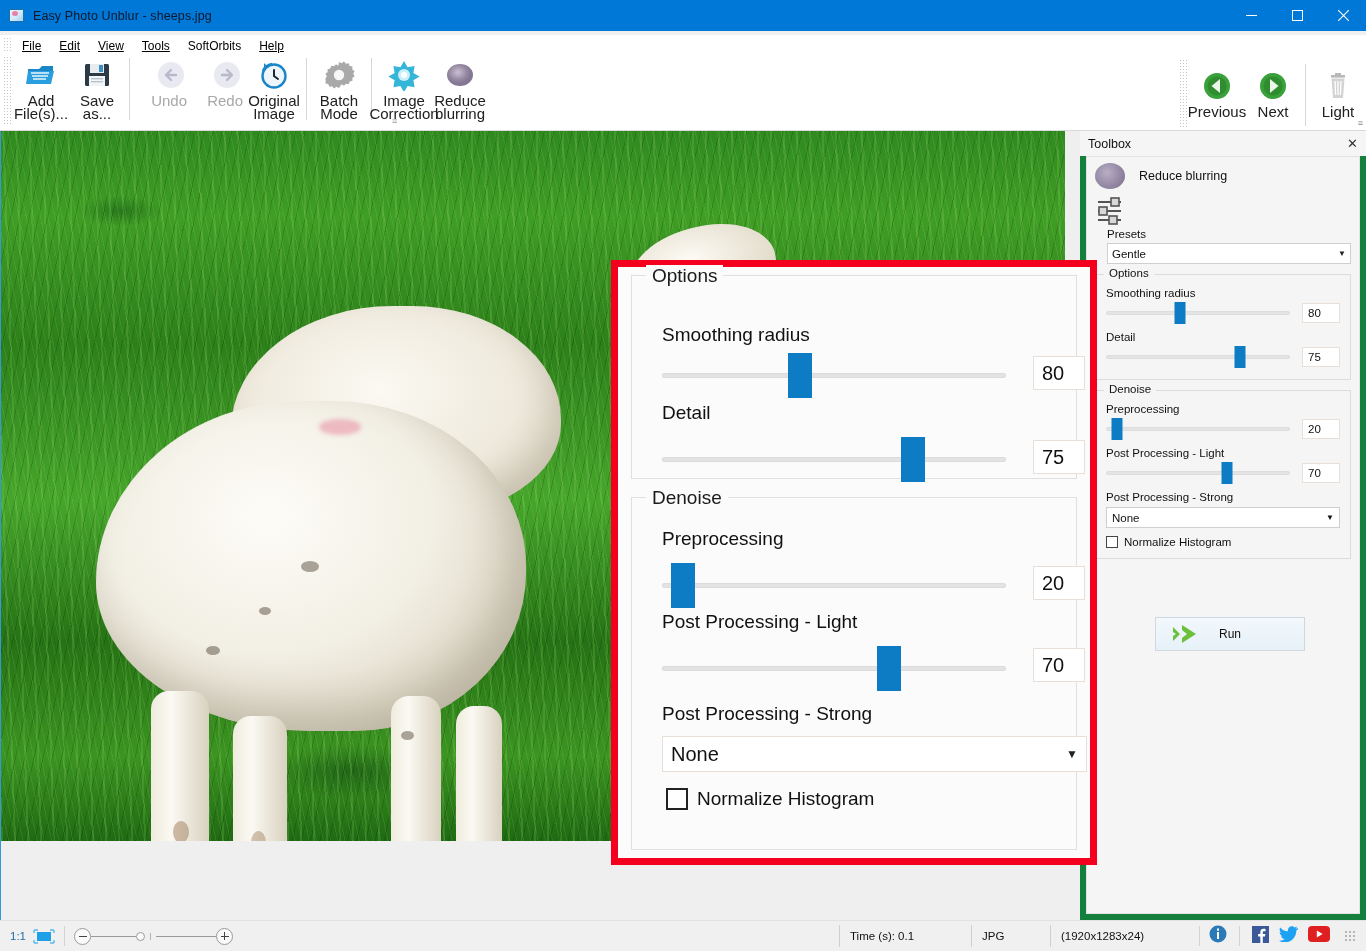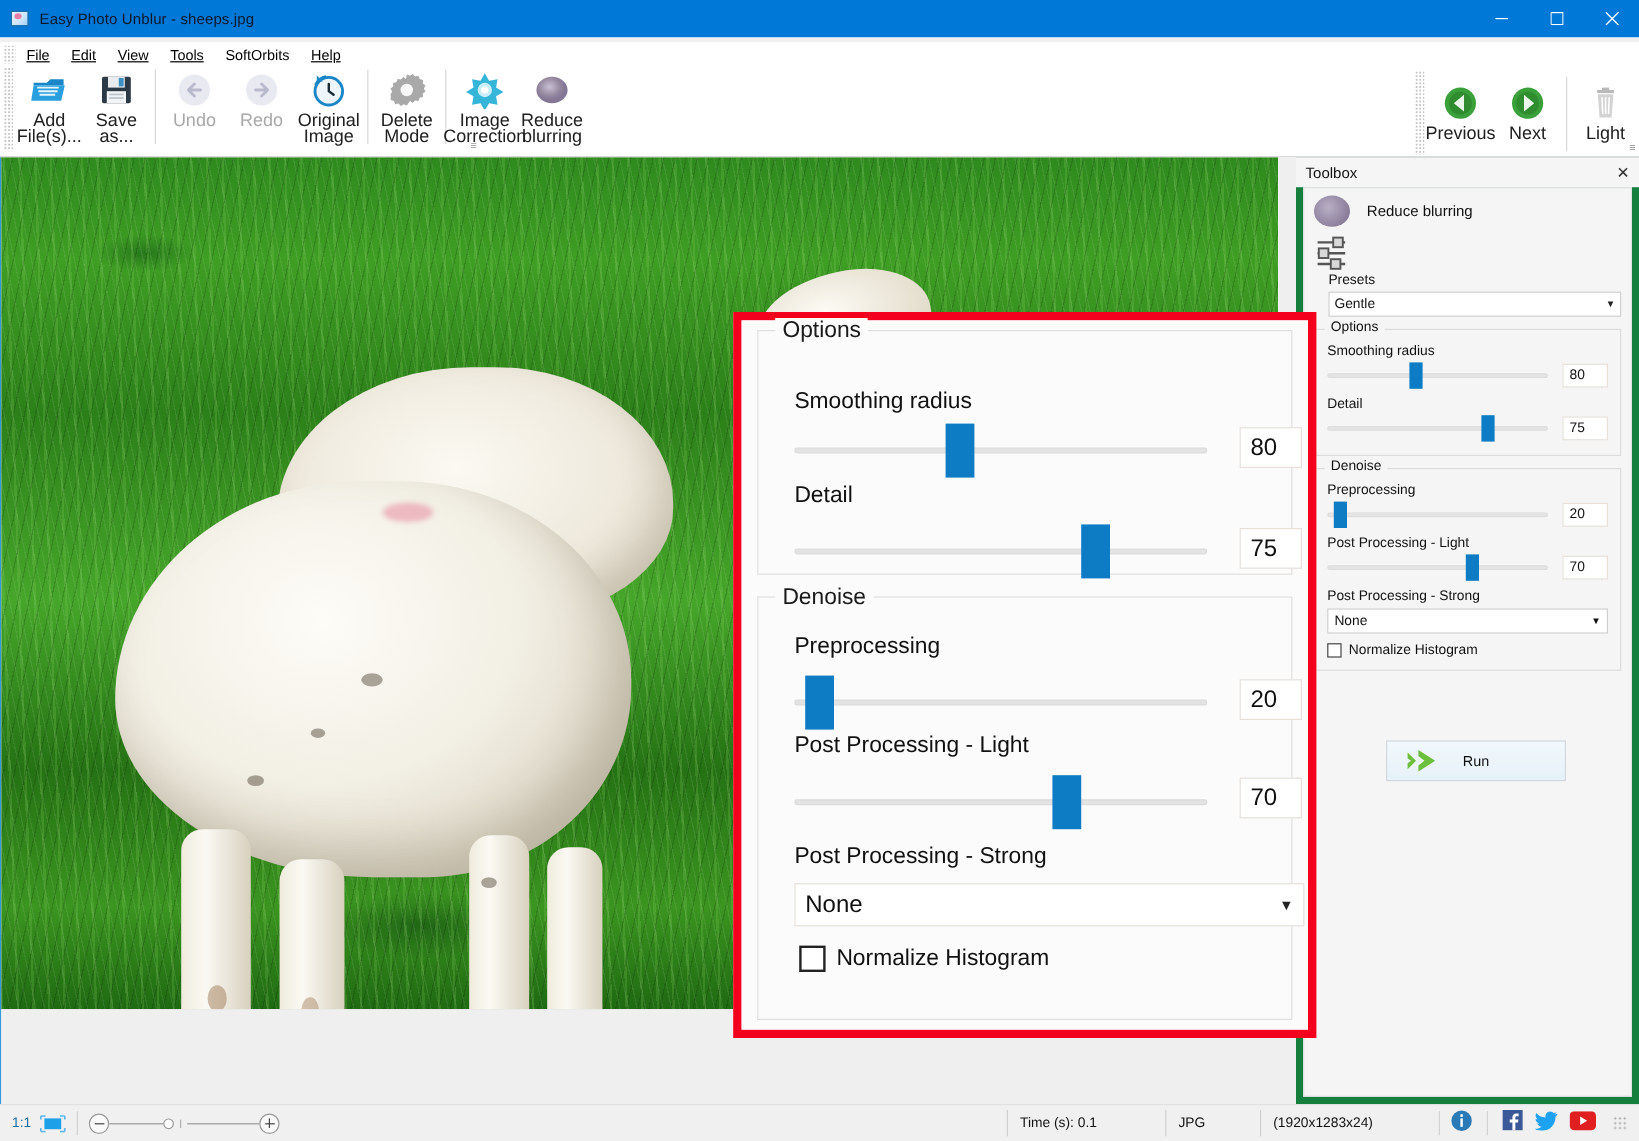--- a/index.html
+++ b/index.html
@@ -69,21 +69,21 @@
   }
   .tb-group { display: flex; align-items: flex-start; height: 76px; }
   .tb-sep {
     width: 1px; height: 62px; background: #d8d8d8; margin: 5px 4px 0 4px;
   }
   .tb-btn {
     width: 56px; min-width: 46px; padding: 5px 2px 2px 2px; display: flex;
     flex-direction: column; align-items: center; cursor: default;
     border: 1px solid transparent; border-radius: 2px;
   }
-  .tb-btn.disabled { opacity: 1; }
+  .tb-btn.disabled { opacity: 1; align-items: flex-end; }
   .tb-label {
     font-size: 15px; color: #202020; text-align: center;
     line-height: 13px; margin-top: 3px; white-space: pre-line;
   }
   .tb-btn.disabled .tb-label { color: #a8a8a8; }
   .tb-ico { width: 32px; height: 32px; position: relative; }
 
   .toolbar-right {
     position: absolute; right: 0; top: 0; display: flex;
     align-items: center; height: 78px;
@@ -417,21 +417,21 @@
     <div class="tb-sep"></div>
 
     <div class="tb-group">
       <div class="tb-btn">
         <div class="tb-ico">
           <svg width="32" height="32" viewBox="0 0 32 32">
             <path d="M16 3 l2.6 1.2 2.4-1.6 1.9 2.1 2.8-.5 1 2.7 2.8.7-.2 2.9 2.3 1.7-1.4 2.5 1.4 2.5-2.3 1.7.2 2.9-2.8.7-1 2.7-2.8-.5-1.9 2.1-2.4-1.6L16 29l-2.6-1.2-2.4 1.6-1.9-2.1-2.8.5-1-2.7-2.8-.7.2-2.9L2.4 19.8 3.8 17.3 2.4 14.8l2.3-1.7-.2-2.9 2.8-.7 1-2.7 2.8.5 1.9-2.1 2.4 1.6z" fill="#a9a9a9"></path>
             <circle cx="16" cy="16" r="5.2" fill="#f7f7f7"></circle>
           </svg>
         </div>
-        <div class="tb-label">Delete
+        <div class="tb-label">Batch
 Mode</div>
       </div>
     </div>
 
     <div class="tb-sep"></div>
 
     <div class="tb-group">
       <div class="tb-btn">
         <div class="tb-ico">
           <svg width="32" height="32" viewBox="0 0 32 32">

